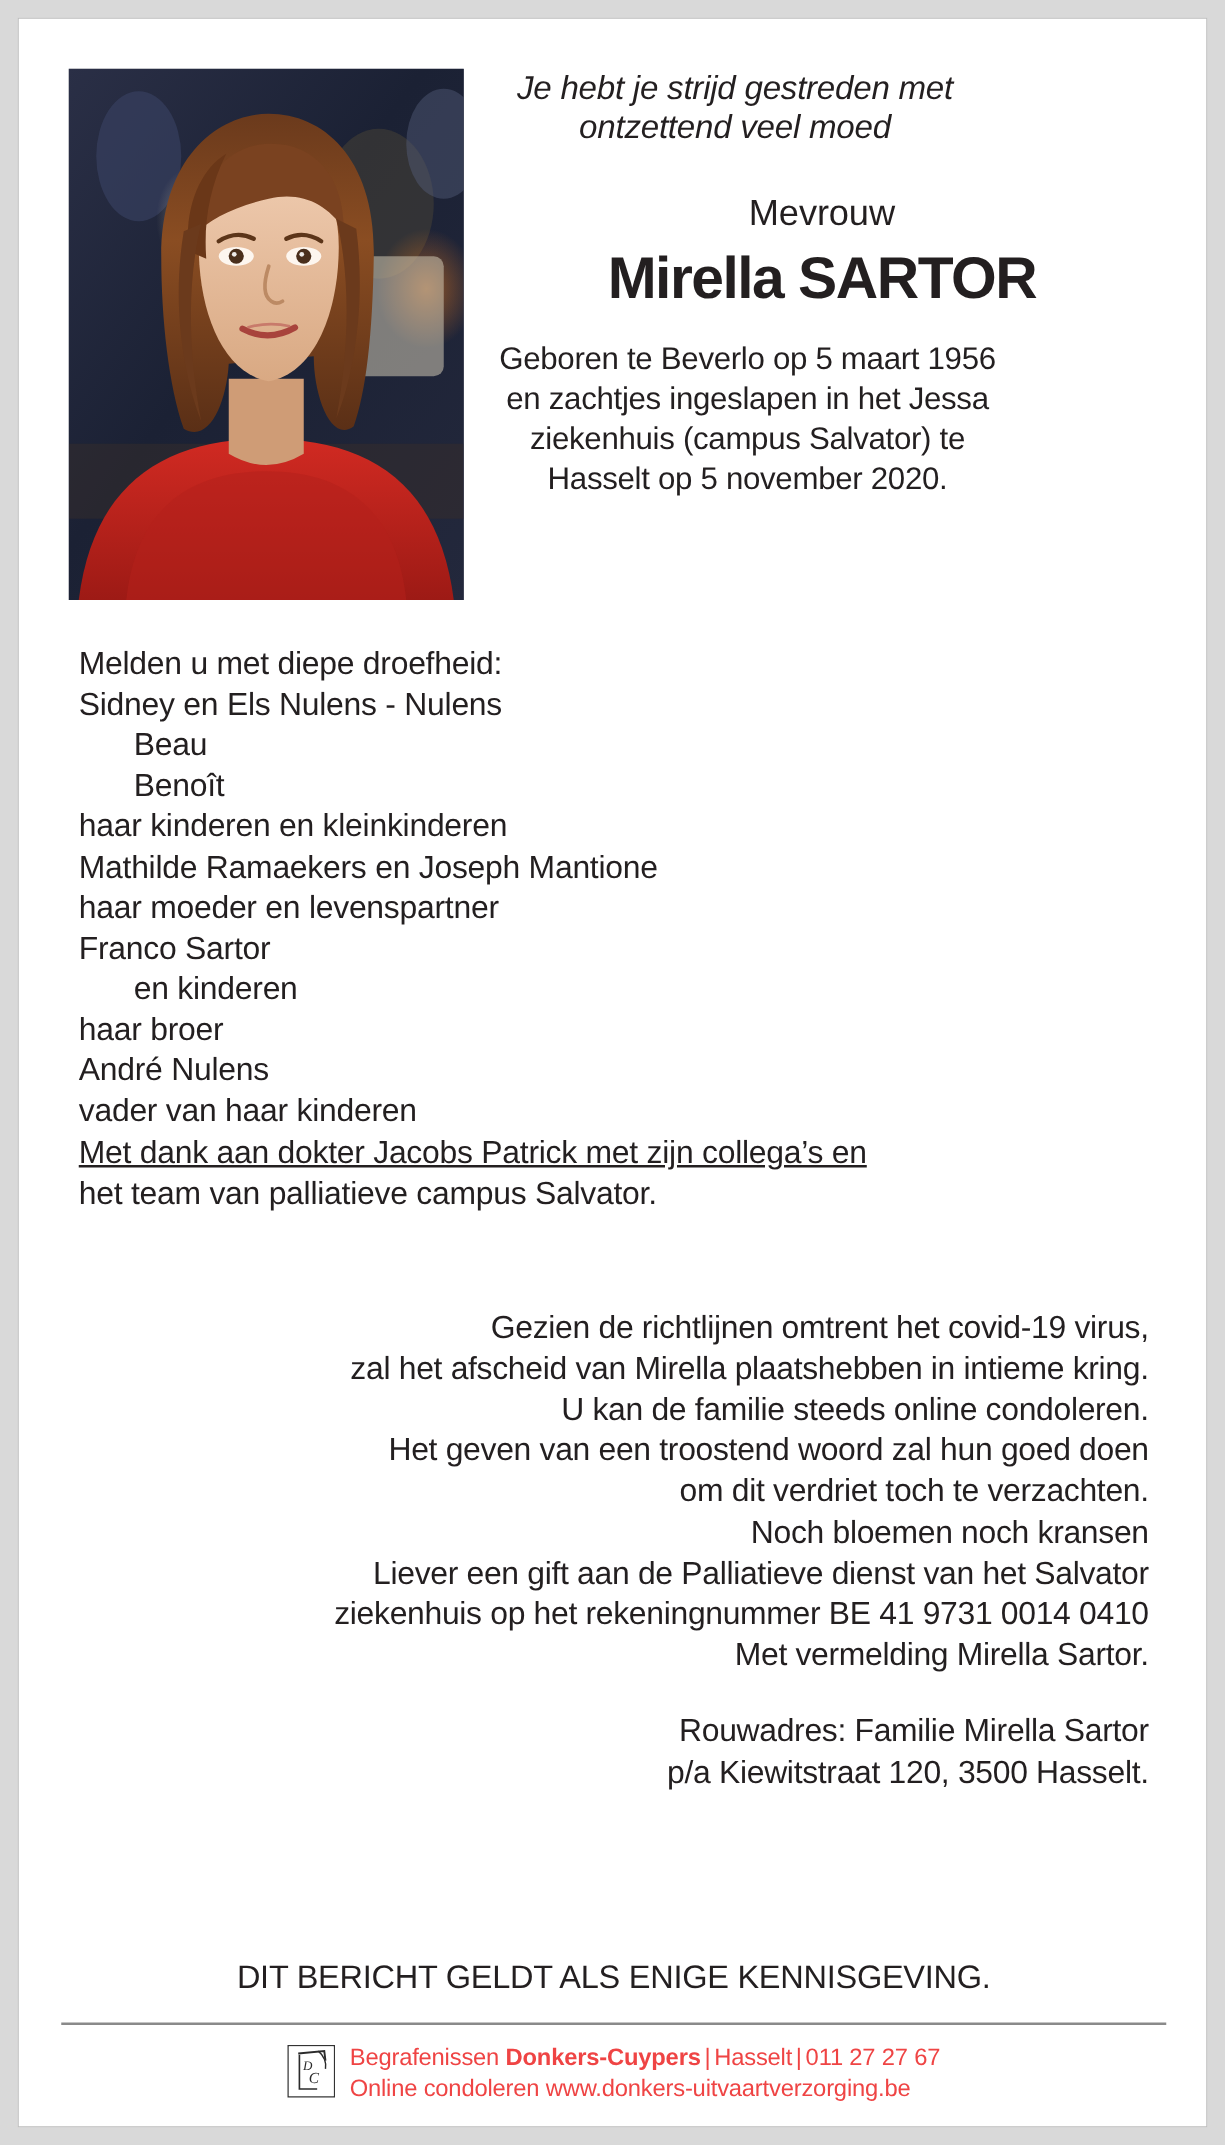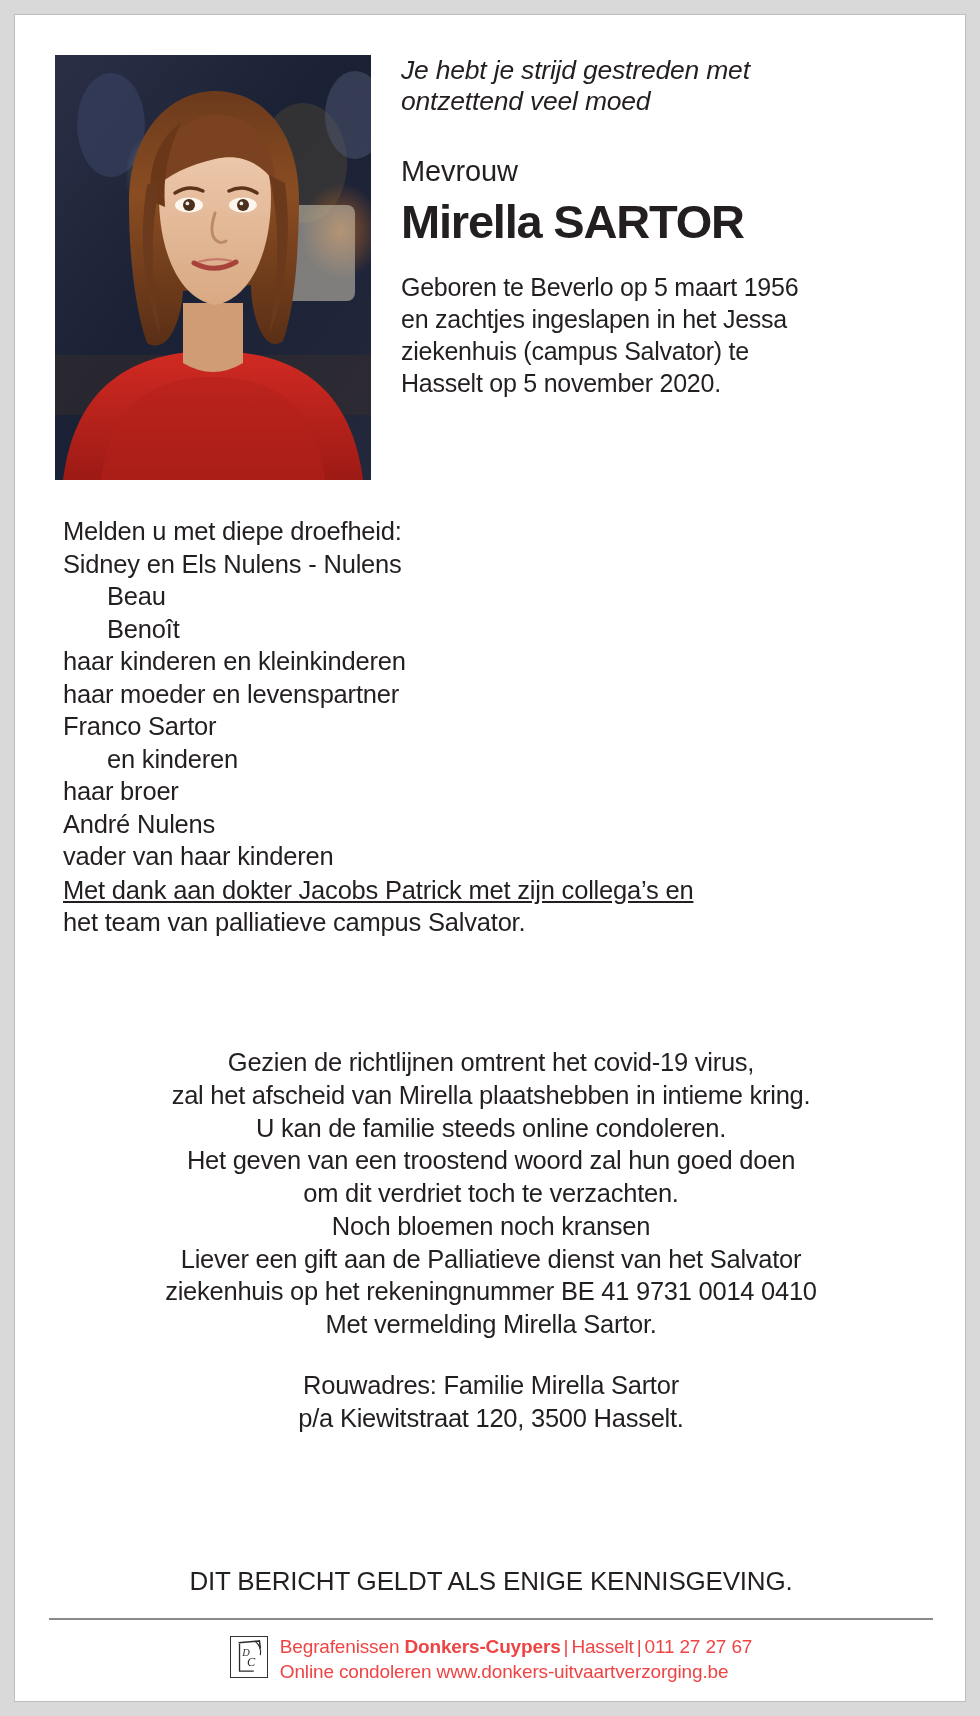--- a/index.html
+++ b/index.html
@@ -30,22 +30,23 @@
   .portrait{
     width:316px;height:425px;
     flex:0 0 316px;
     position:relative;
     overflow:hidden;
     background:#1a1f33;
   }
   .portrait svg{display:block;width:100%;height:100%;}
   .headblock{
     flex:1 1 auto;
-    padding-left:30px;
+    padding-left:17px;
     box-sizing:border-box;
+    text-align:center;
   }
   .quote{
     font-style:italic;
     font-size:26.5px;
     line-height:1.18;
     letter-spacing:-0.2px;
     color:#231f20;
     margin:0 0 38px 0;
     max-width:400px;
   }
@@ -84,21 +85,21 @@
   .ln.right{text-align:left;}
   .thanks{
     margin-top:1px;
     text-decoration:underline;
   }
   
   .notice{
     position:absolute;
     left:48px;top:1031px;
     width:856px;
-    text-align:center;
+    text-align:right;
     font-size:25.5px;
     line-height:1.285;
     letter-spacing:-0.25px;
   }
   .notice .grp{margin-bottom:28px;}
   .notice .grp:last-child{margin-bottom:0;}
   .notice .cl{display:block;white-space:nowrap;}
   .kennisgeving{
     position:absolute;
     left:48px;top:1551px;
@@ -228,20 +229,21 @@
     </div>
   </div>
 
   <div class="mourners">
     <span class="ln">Melden u met diepe droefheid:</span>
 
     <span class="ln">Sidney en Els Nulens - Nulens</span>
     <span class="ln indent">Beau</span>
     <span class="ln indent">Benoît</span>
     <span class="ln right">haar kinderen en kleinkinderen</span>
+    <span class="ln">Mathilde Ramaekers en Joseph Mantione</span>
     <span class="ln right">haar moeder en levenspartner</span>
     <span class="ln">Franco Sartor</span>
     <span class="ln indent">en kinderen</span>
     <span class="ln right">haar broer</span>
     <span class="ln">André Nulens</span>
     <span class="ln right">vader van haar kinderen</span>
 
     <span class="ln thanks">Met dank aan dokter Jacobs Patrick met zijn collega’s en</span>
     <span class="ln">het team van palliatieve campus Salvator.</span>
   </div>

